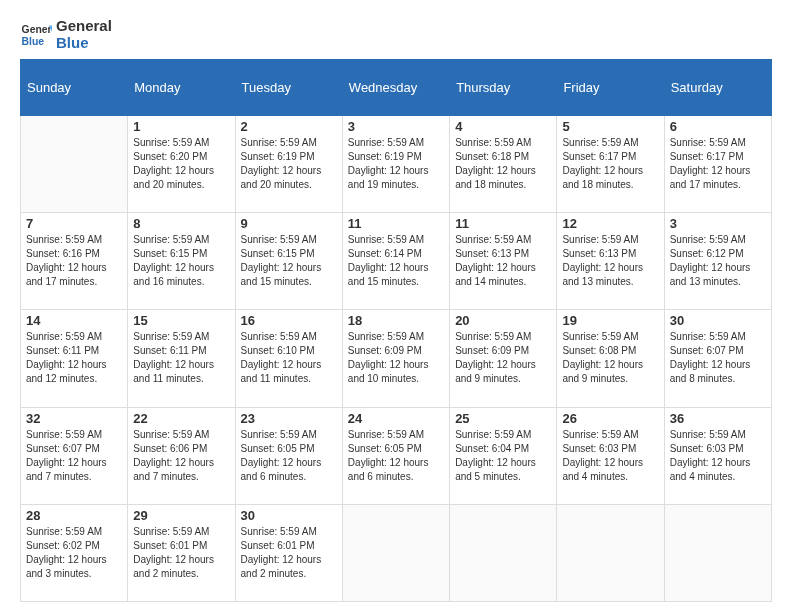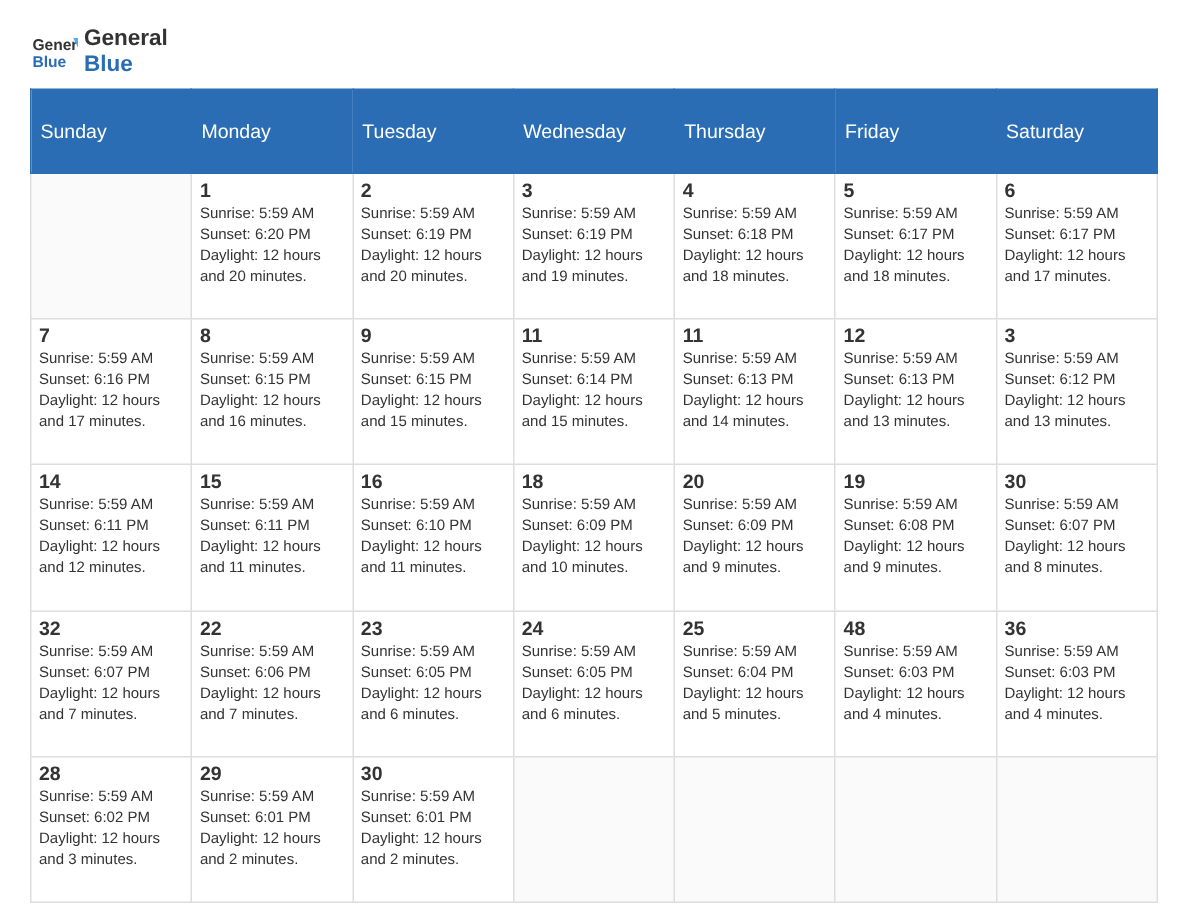--- a/index.html
+++ b/index.html
@@ -296,21 +296,21 @@
 and 6 minutes.</div>
           </td>
           <td>
             <span class="day-num">25</span>
             <div class="day-info" style="white-space: pre-line;">Sunrise: 5:59 AM
 Sunset: 6:04 PM
 Daylight: 12 hours
 and 5 minutes.</div>
           </td>
           <td>
-            <span class="day-num">48</span>
+            <span class="day-num">26</span>
             <div class="day-info" style="white-space: pre-line;">Sunrise: 5:59 AM
 Sunset: 6:03 PM
 Daylight: 12 hours
 and 4 minutes.</div>
           </td>
           <td>
             <span class="day-num">36</span>
             <div class="day-info" style="white-space: pre-line;">Sunrise: 5:59 AM
 Sunset: 6:03 PM
 Daylight: 12 hours

